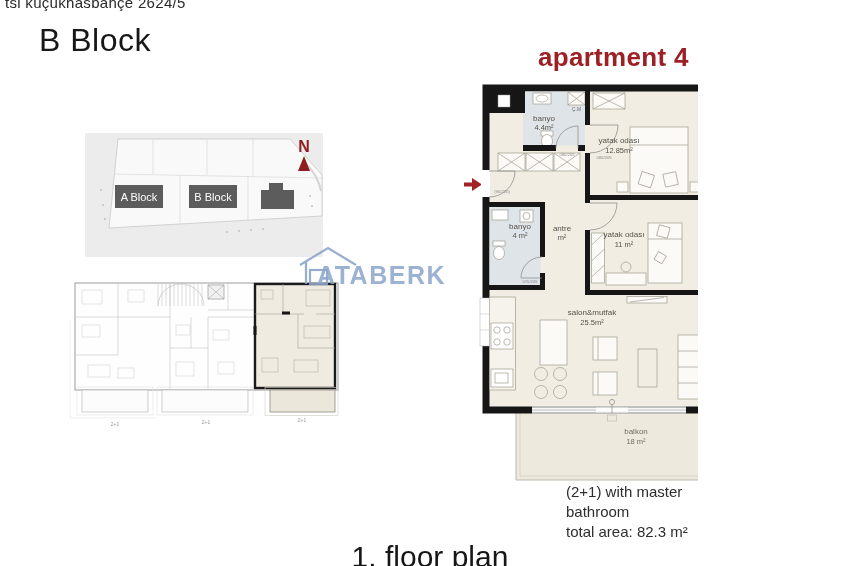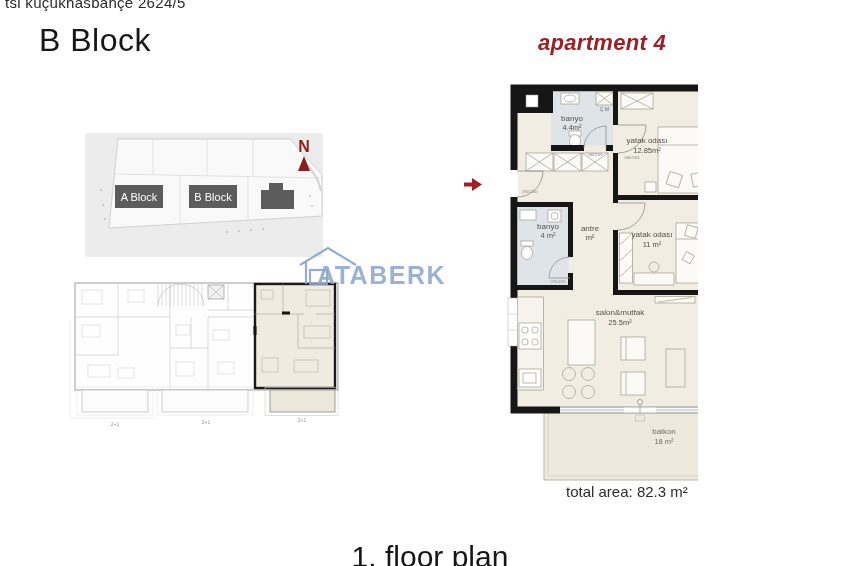--- a/index.html
+++ b/index.html
@@ -1,26 +1,26 @@
 <!DOCTYPE html>
 <html><head>
 <meta charset="utf-8">
 <style>
   html,body{margin:0;padding:0;background:#fff;}
   .page{position:relative;width:698px;height:566px;background:#ffffff;overflow:hidden;
         font-family:"Liberation Sans",sans-serif;color:#1f1f1f;}
   .abs{position:absolute;}
   .location-line{left:5px;top:-6px;font-size:15px;font-weight:500;color:#2a2a2a;letter-spacing:.3px;white-space:nowrap;}
   .block-title{left:39px;top:22px;font-size:32px;font-weight:500;color:#171717;letter-spacing:.5px;}
-  .apt-title{left:538px;top:30px;font-size:22px;font-weight:700;color:#9c2024;letter-spacing:.3px;font-style:italic;}
+  .apt-title{left:538px;top:42px;font-size:26px;font-weight:700;color:#9c2024;letter-spacing:.3px;}
   .summary{left:566px;top:482px;font-size:15px;color:#2e2e2e;line-height:1.32;}
   .floor-title{left:280px;top:540px;width:300px;text-align:center;font-size:30px;color:#161616;}
   .site-plan{left:85px;top:133px;width:238px;height:124px;}
   .overview-plan{left:58px;top:270px;width:288px;height:160px;}
-  .detail-plan{left:506px;top:83px;width:280px;height:404px;}
+  .detail-plan{left:478px;top:83px;width:280px;height:404px;}
   .entrance-arrow{left:463px;top:177px;width:20px;height:15px;}
   .watermark{left:296px;top:244px;width:170px;height:60px;z-index:6;pointer-events:none;}
   .wm-text{position:absolute;left:21px;top:17px;font-size:25px;font-weight:600;letter-spacing:1.5px;
            color:rgba(139,164,203,.85);white-space:nowrap;}
   svg text{font-family:"Liberation Sans",sans-serif;}
 </style>
 </head>
 <body>
 
 <div class="page">
@@ -308,18 +308,19 @@
       <g fill="#8a8a8a" text-anchor="middle">
         <text x="24" y="110" font-size="4.2">(90/220)</text>
         <text x="89" y="72.5" font-size="4.2">080/205</text>
         <text x="126" y="76" font-size="4.2">080/205</text>
         <text x="52" y="200" font-size="4.2">070/205</text>
       </g>
     </svg>
   </div>
 
   <div class="abs summary">
+    <div>(2+1) with master bathroom</div>
     <div>total area: 82.3 m²</div>
   </div>
 
   <div class="abs floor-title">1. floor plan</div>
 
 </div>
 
 </body></html>

